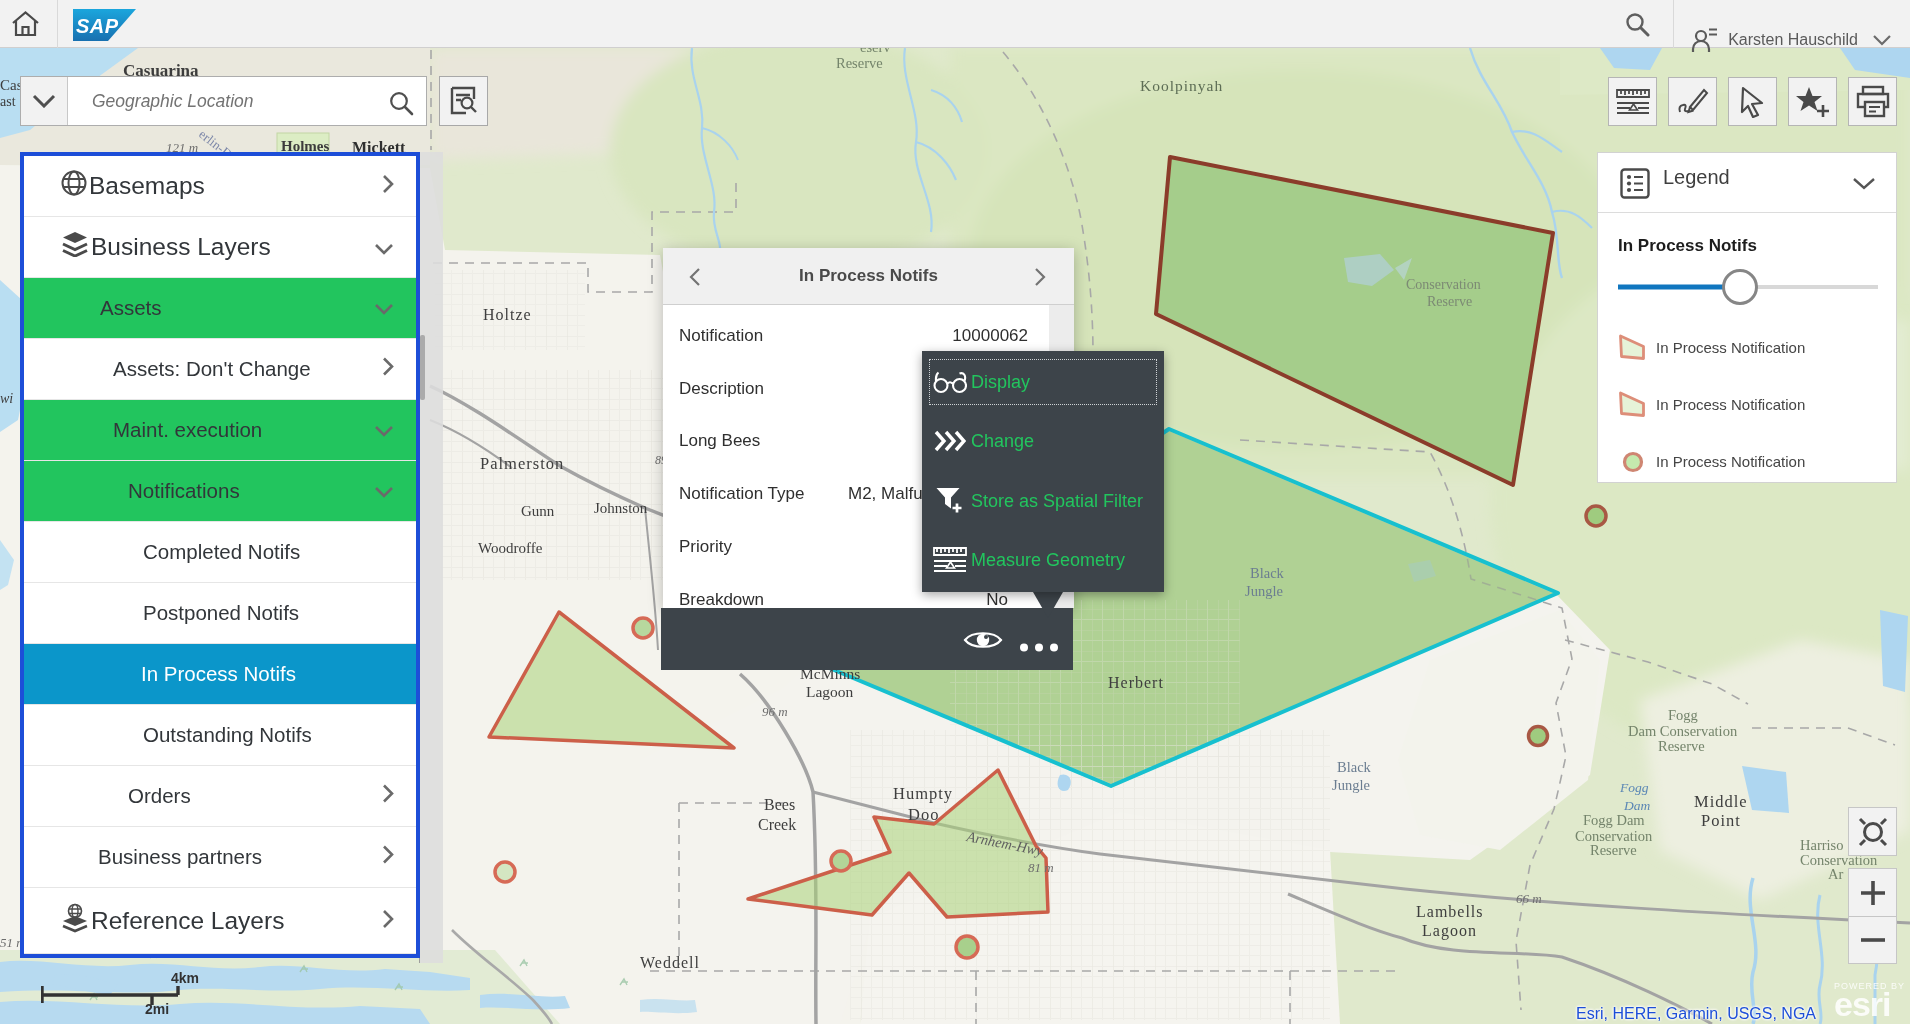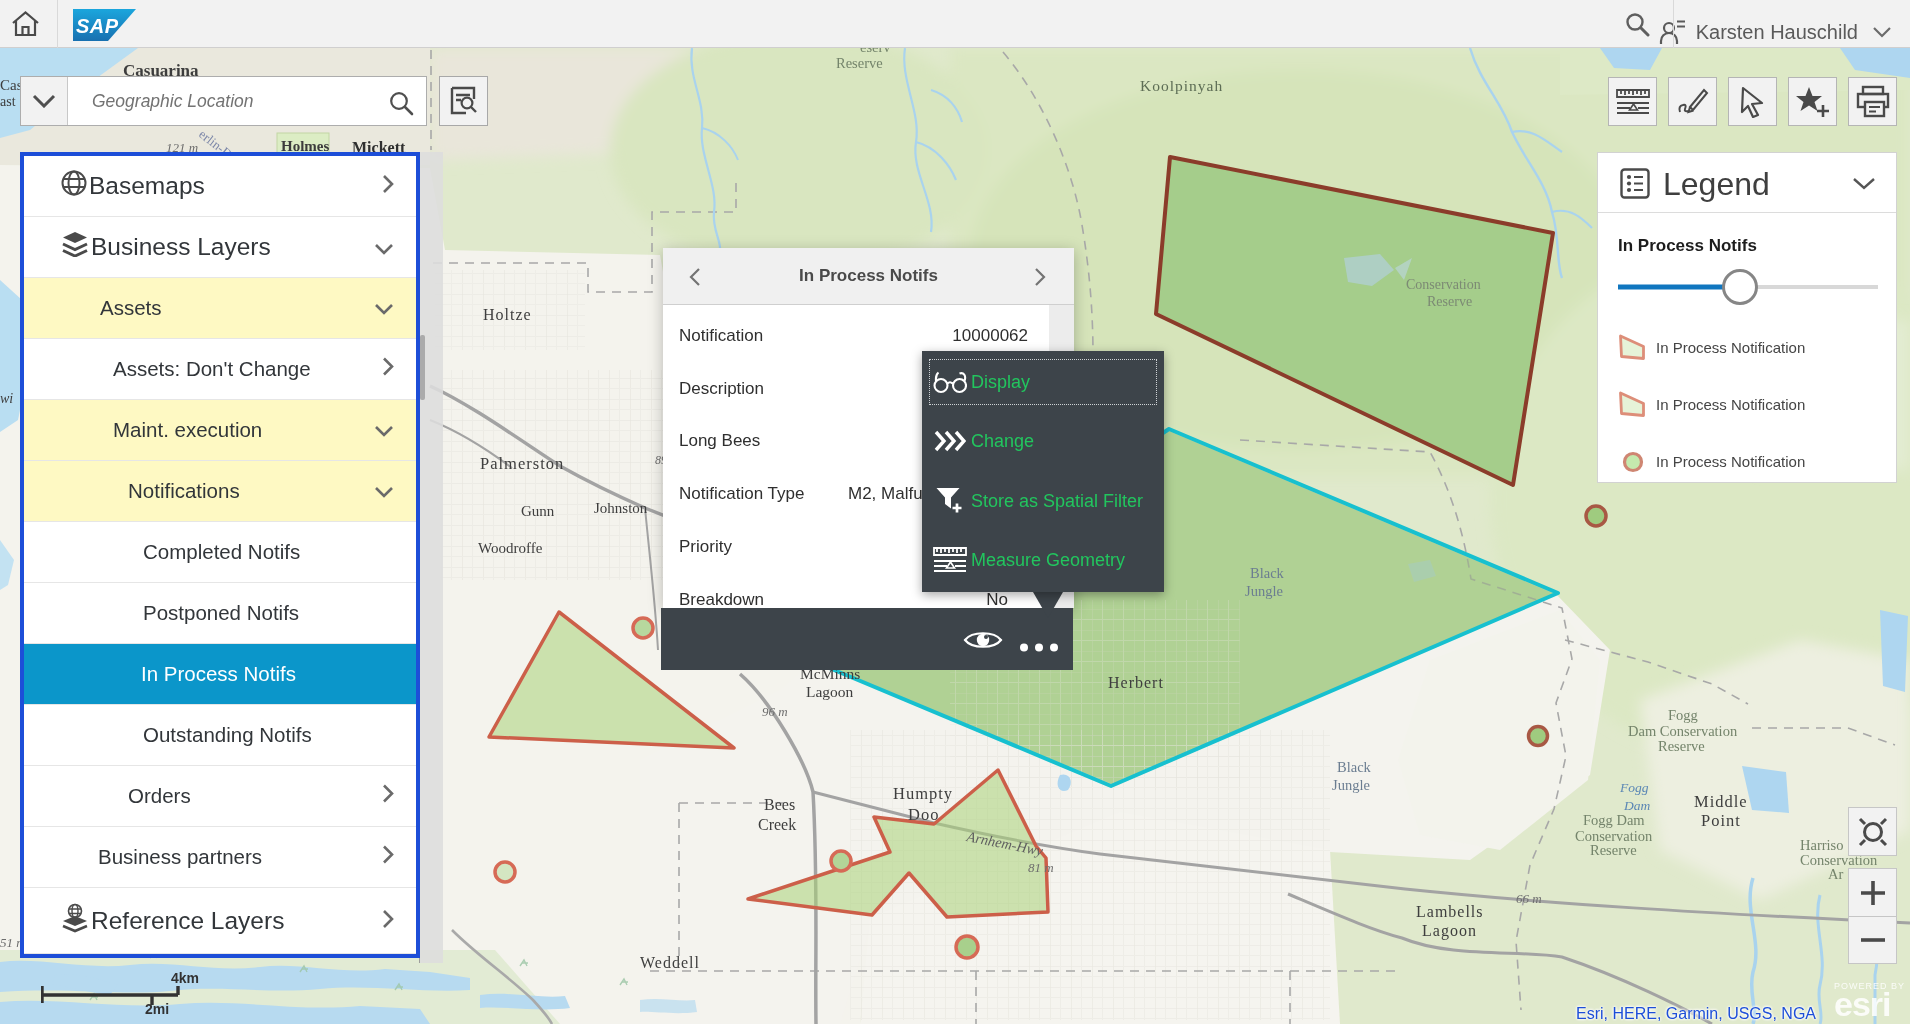--- a/index.html
+++ b/index.html
@@ -5,47 +5,47 @@
   * { margin:0; padding:0; box-sizing:border-box; }
   html,body { width:1910px; height:1024px; overflow:hidden; font-family:"Liberation Sans", sans-serif; }
   #stage { position:relative; width:1910px; height:1024px; background:#e7edd9; overflow:hidden; }
   #mapsvg { position:absolute; left:0; top:0; }
 
   
   #topbar { position:absolute; left:0; top:0; width:1910px; height:48px; background:#f2f2f2; border-bottom:1px solid #d0cfcf; z-index:40; }
   #topbar .sep { position:absolute; top:0; width:1px; height:48px; background:#d9d9d9; }
   #homeico { position:absolute; left:11px; top:10px; }
   #saplogo { position:absolute; left:73px; top:9px; }
-  #usr { position:absolute; right:18px; top:8px; height:48px; display:flex; align-items:center; color:#5a5a5a; font-size:20px;text-align:center; }
+  #usr { position:absolute; right:18px; top:16px; height:48px; display:flex; align-items:center; color:#5a5a5a; font-size:16px;text-align:center; }
 
   
   #searchwrap { position:absolute; left:20px; top:76px; width:407px; height:50px; background:#fff; border:1px solid #adadad; z-index:30; display:flex; }
   #searchchev { width:47px; height:48px; border-right:1px solid #c8c8c8; background:#f2f2f2; display:flex; align-items:center; justify-content:center; }
   #searchph { flex:1; display:flex; align-items:center; padding-left:24px; font-style:italic; color:#737373; font-size:17.5px; }
   #docbtn { position:absolute; left:439px; top:76px; width:49px; height:50px; background:#f2f2f2; border:1px solid #a8a8a8; z-index:30; display:flex; align-items:center; justify-content:center; }
 
   
   #scrollstrip { position:absolute; left:419px; top:152px; width:24px; height:811px; background:rgba(221,221,221,0.88); border-left:1px solid #9e9e9e; z-index:28; }
   #scrollthumb { position:absolute; left:420px; top:335px; width:5px; height:65px; background:#ababab; z-index:29; border-radius:2px; }
   #tree { position:absolute; left:20px; top:152px; width:400px; background:#fff; border:4px solid #1d4ed8; z-index:29; }
   .trow { position:relative; height:61px; border-bottom:1px solid #e6e6e6; display:flex; align-items:center; font-size:20.5px; color:#32363a; background:#fff; }
   .trow.top { font-size:24.5px; }
-  .trow.blue { background:#fef9c3; }
+  .trow.blue { background:#22c55e; }
   .trow.sel { background:#0b96ca; color:#fff; }
   .trow .chev { position:absolute; right:22px; top:50%; transform:translateY(-50%); }
   .trow .lbl { display:block; }
   .ticon { position:absolute; left:37px; top:50%; transform:translateY(-50%); }
 
   
   .mapbtn { position:absolute; width:49px; height:49px; background:#f2f2f2; border:1px solid #b5b5b5; z-index:20; display:flex; align-items:center; justify-content:center; }
 
   
   #legend { position:absolute; left:1597px; top:152px; width:300px; height:331px; background:#fff; border:1px solid #d2d2d2; z-index:20; }
   #legendhdr { position:relative; height:60px; border-bottom:1px solid #dcdcdc; }
-  #legendhdr .t { position:absolute; left:65px; top:13px; font-size:32px; color:#3f3f3f; }
+  #legendhdr .t { position:absolute; left:65px; top:13px; font-size:20px; color:#3f3f3f; }
   #legtitle { position:absolute; left:20px; top:83px; font-size:17px; font-weight:bold; color:#1d1d1d; }
   .legitem { position:absolute; left:58px; font-size:15px; color:#454545; }
 
   
   #popup { position:absolute; left:663px; top:248px; width:411px; height:360px; z-index:31; box-shadow:0 3px 14px rgba(0,0,0,0.25); }
   #pophdr { position:relative; height:57px; background:#f0f0f0; border-bottom:1px solid #cfcfcf; }
   #pophdr .t { position:absolute; width:100%; text-align:center; top:18px; font-size:17px; font-weight:bold; color:#4a4a4a; }
   #popbody { position:relative; height:303px; background:#fff; }
   .prow { position:absolute; left:16px; right:26px; height:22px; font-size:17px; color:#2f2f2f; }
   .prow .v { position:absolute; right:20px; }

